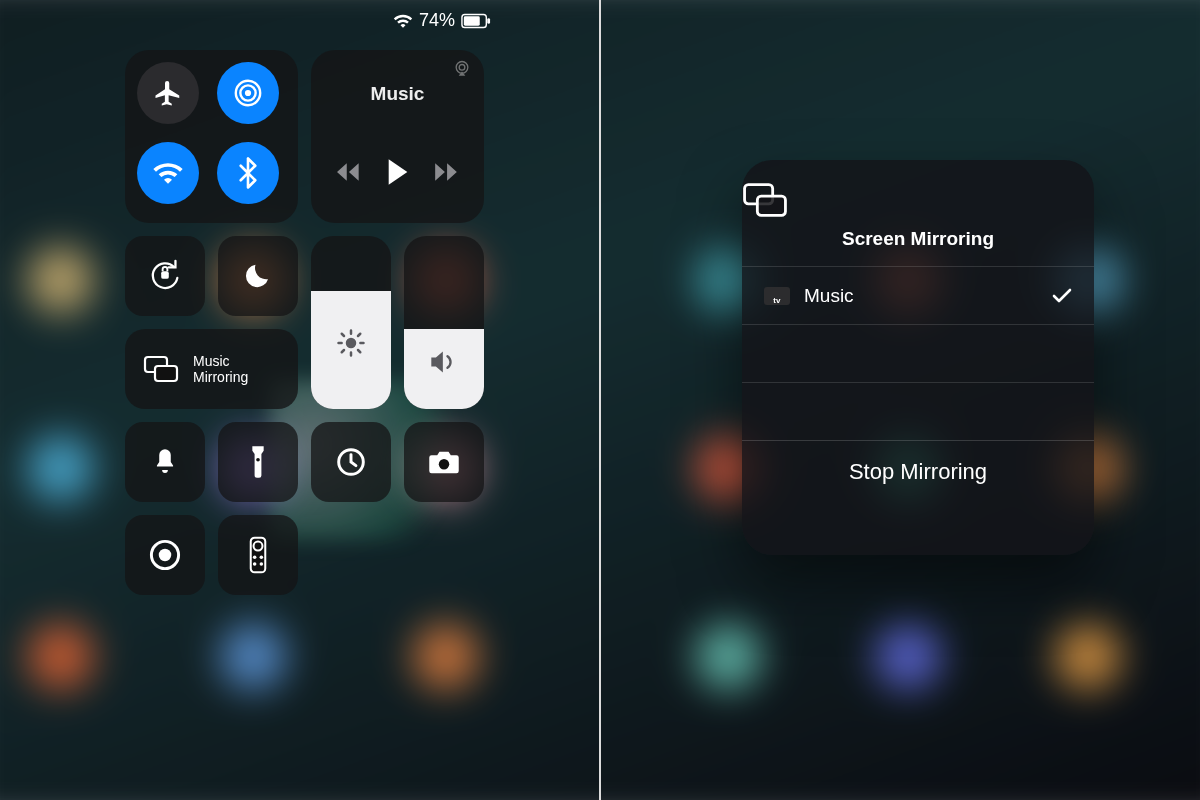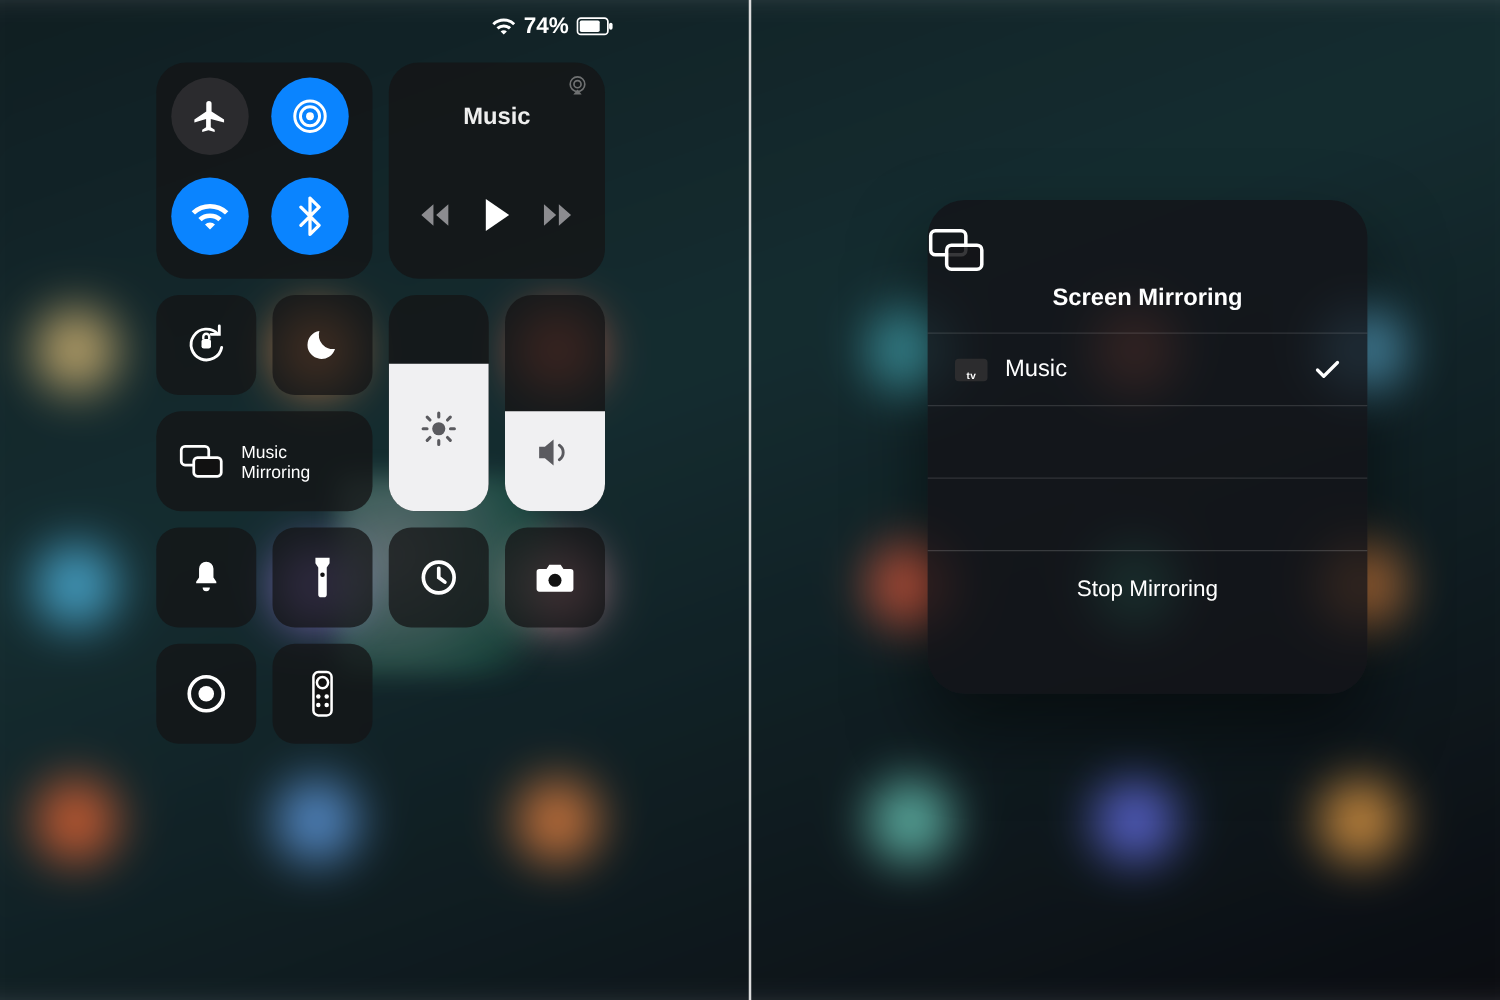--- a/index.html
+++ b/index.html
@@ -40,21 +40,21 @@
   .pane { position:absolute; top:0; width:600px; height:800px; overflow:hidden; }
   .pane-left { left:0; }
   .pane-right { left:600px; }
 
   .cc {
     position:absolute; top:50px; left:125px; width:358px;
     color:#fff;
   }
   .status-row {
     position:absolute; top:-40px; right:-8px;
-    display:flex; align-items:center; gap:6px; color:#fff; font-size:18px; font-weight:700;
+    display:flex; align-items:center; gap:6px; color:#fff; font-size:18px; font-weight:400;
   }
   .cc-grid {
     display:grid;
     grid-template-columns: repeat(4, 80px);
     grid-template-rows: repeat(8, 80px);
     gap:13px;
   }
   .tile {
     background: rgba(20,20,22,.75);
     border-radius:20px;
@@ -116,21 +116,21 @@
   .pop-row {
     height:58px; display:flex; align-items:center; padding:0 22px;
     border-top:1px solid rgba(255,255,255,.13);
     font-size:19px;
   }
   .pop-row .spacer{flex:1;}
   .pop-row.empty { color:transparent; }
   .pop-footer {
     border-top:1px solid rgba(255,255,255,.16);
     height:62px; display:flex; align-items:center; justify-content:center;
-    font-size:18px; font-weight:500;
+    font-size:22px; font-weight:500;
   }
   .atv-badge {
     width:26px; height:18px; border-radius:3px; background:#2c2c2e; margin-right:14px;
     font-size:8px; font-weight:700; display:flex; align-items:flex-end; justify-content:center; letter-spacing:.3px;
   }
 
   
   .spot { position:absolute; left:270px; top:380px; width:220px; height:160px;
     background: radial-gradient(circle at 20% 40%, rgba(255,255,255,.32), rgba(80,255,180,.15) 55%, transparent 70%);
     filter:blur(10px); pointer-events:none;}

